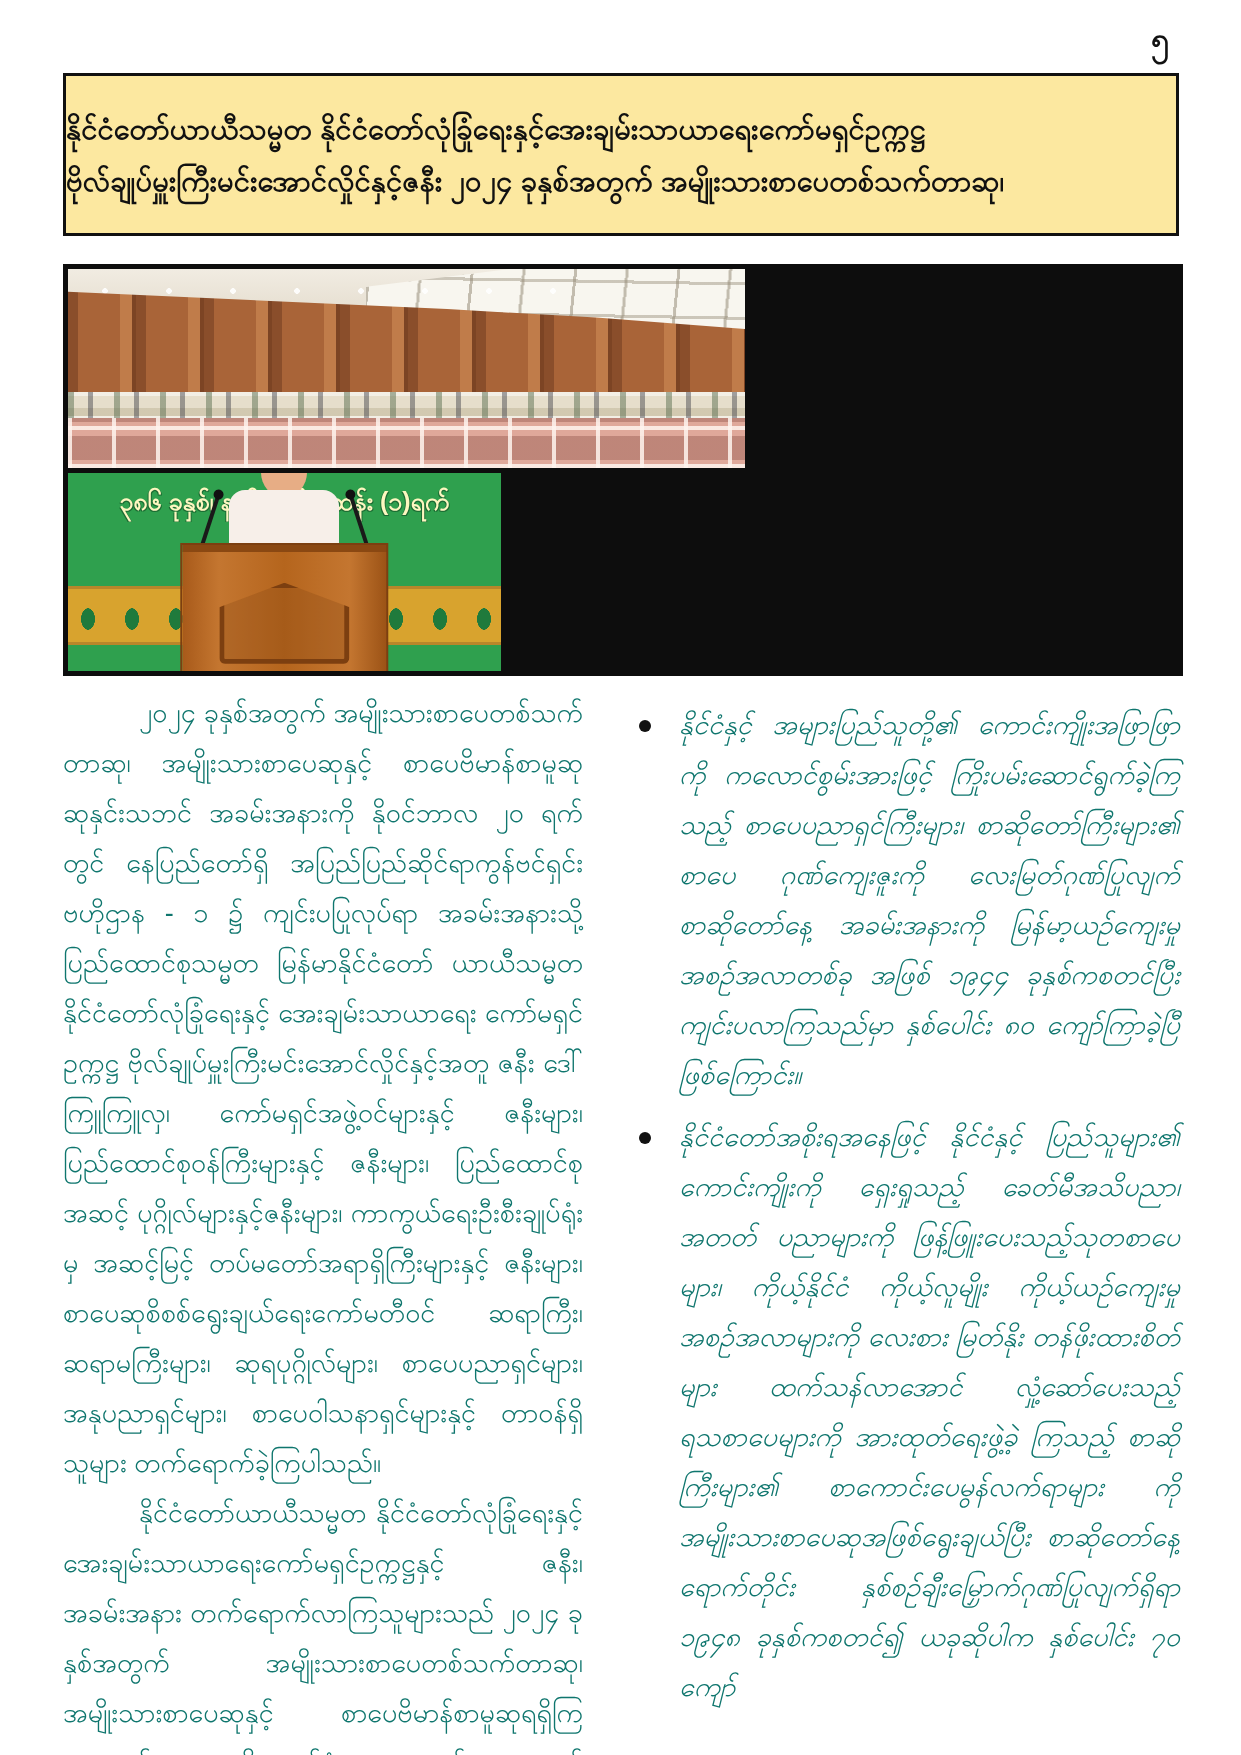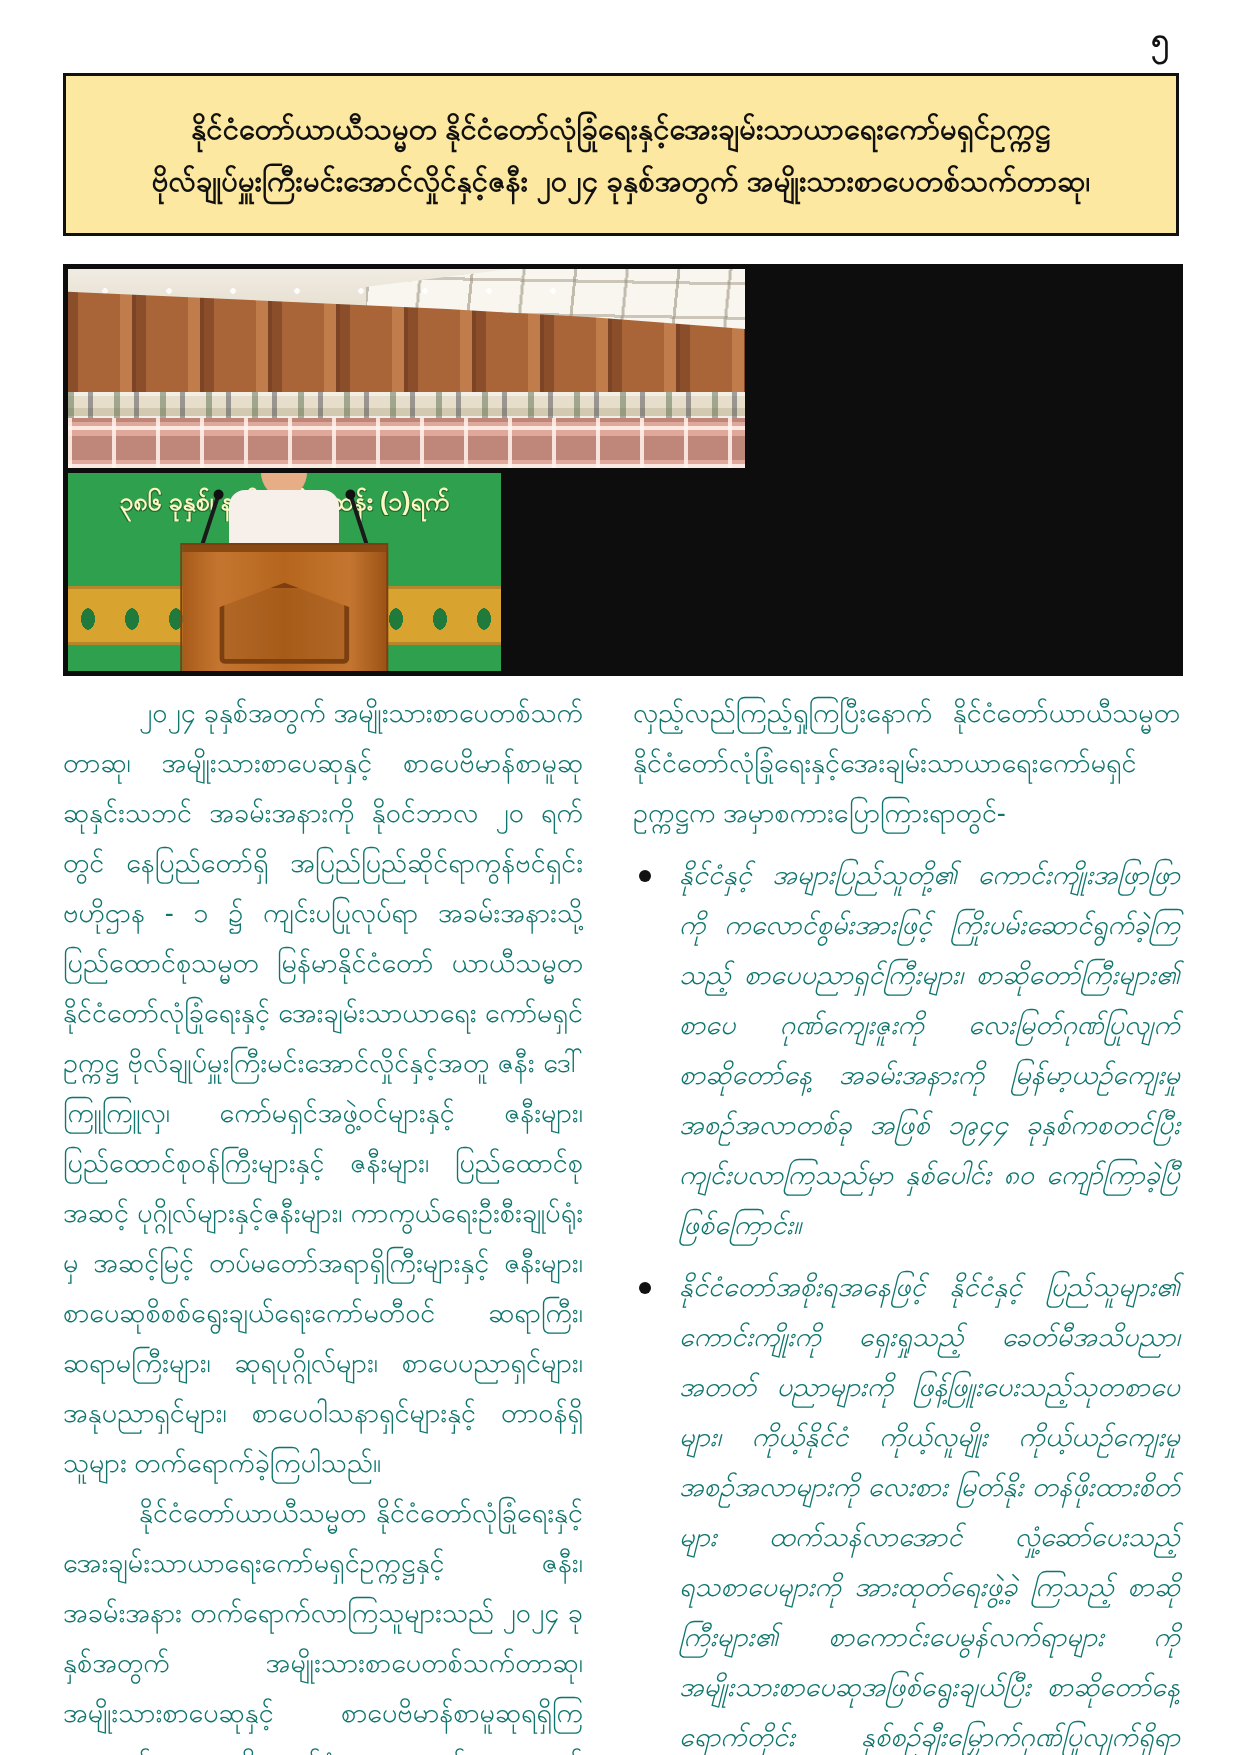--- a/index.html
+++ b/index.html
@@ -14,21 +14,20 @@
   .page-number {
     position:absolute; top:18px; right:72px;
     font-size:32px; font-weight:bold; color:#111;
   }
   
   .banner {
     position:absolute; left:63px; top:73px; width:1110px; height:157px;
     background:#fce8a0;
     border:3px solid #111;
     display:flex; flex-direction:column; justify-content:center;
-    text-align:center;
   }
   .banner .line {
     font-size:29px; font-weight:bold; line-height:52px;
     color:#111; letter-spacing:0.2px;
     white-space:nowrap; overflow:hidden;
   }
   
   .photo-strip {
     position:absolute; left:63px; top:264px; width:1110px; height:402px;
     border:5px solid #0d0d0d; background:#0d0d0d;
@@ -167,21 +166,20 @@
     </div>
   </div>
 </div>
 
 <div class="article">
   <div class="col col-left">
     <p class="para indent">၂၀၂၄ ခုနှစ်အတွက် အမျိုးသားစာပေတစ်သက်တာဆု၊ အမျိုးသားစာပေဆုနှင့် စာပေဗိမာန်စာမူဆု ဆုနှင်းသဘင် အခမ်းအနားကို နိုဝင်ဘာလ ၂၀ ရက်တွင် နေပြည်တော်ရှိ အပြည်ပြည်ဆိုင်ရာကွန်ဗင်ရှင်းဗဟိုဌာန - ၁ ၌ ကျင်းပပြုလုပ်ရာ အခမ်းအနားသို့ ပြည်ထောင်စုသမ္မတ မြန်မာနိုင်ငံတော် ယာယီသမ္မတ နိုင်ငံတော်လုံခြုံရေးနှင့် အေးချမ်းသာယာရေး ကော်မရှင်ဥက္ကဋ္ဌ ဗိုလ်ချုပ်မှူးကြီးမင်းအောင်လှိုင်နှင့်အတူ ဇနီး ဒေါ်ကြူကြူလှ၊ ကော်မရှင်အဖွဲ့ဝင်များနှင့် ဇနီးများ၊ ပြည်ထောင်စုဝန်ကြီးများနှင့် ဇနီးများ၊ ပြည်ထောင်စုအဆင့် ပုဂ္ဂိုလ်များနှင့်ဇနီးများ၊ ကာကွယ်ရေးဦးစီးချုပ်ရုံးမှ အဆင့်မြင့် တပ်မတော်အရာရှိကြီးများနှင့် ဇနီးများ၊ စာပေဆုစိစစ်ရွေးချယ်ရေးကော်မတီဝင် ဆရာကြီး၊ ဆရာမကြီးများ၊ ဆုရပုဂ္ဂိုလ်များ၊ စာပေပညာရှင်များ၊ အနုပညာရှင်များ၊ စာပေဝါသနာရှင်များနှင့် တာဝန်ရှိသူများ တက်ရောက်ခဲ့ကြပါသည်။</p>
     <p class="para indent">နိုင်ငံတော်ယာယီသမ္မတ နိုင်ငံတော်လုံခြုံရေးနှင့် အေးချမ်းသာယာရေးကော်မရှင်ဥက္ကဋ္ဌနှင့် ဇနီး၊ အခမ်းအနား တက်ရောက်လာကြသူများသည် ၂၀၂၄ ခုနှစ်အတွက် အမျိုးသားစာပေတစ်သက်တာဆု၊ အမျိုးသားစာပေဆုနှင့် စာပေဗိမာန်စာမူဆုရရှိကြသူများ၏ အတ္ထုပ္ပတ္တိ၊ ဓာတ်ပုံ၊ ဆုရ စာအုပ်များ၊ စာအုပ်စာစောင်နှင့် စာပေဆိုင်ရာပြခန်းများကို</p>
   </div>
   <div class="col col-right">
-    <p class="para dash-para">လှည့်လည်ကြည့်ရှုကြပြီးနောက် နိုင်ငံတော်ယာယီသမ္မတ နိုင်ငံတော်လုံခြုံရေးနှင့်အေးချမ်းသာယာရေးကော်မရှင်ဥက္ကဋ္ဌက အမှာစကားပြောကြားရာတွင်-</p>
     <div class="bullet-item">
       <span class="bullet-dot"></span>
       <p class="para">နိုင်ငံနှင့် အများပြည်သူတို့၏ ကောင်းကျိုးအဖြာဖြာကို ကလောင်စွမ်းအားဖြင့် ကြိုးပမ်းဆောင်ရွက်ခဲ့ကြသည့် စာပေပညာရှင်ကြီးများ၊ စာဆိုတော်ကြီးများ၏ စာပေ ဂုဏ်ကျေးဇူးကို လေးမြတ်ဂုဏ်ပြုလျက် စာဆိုတော်နေ့ အခမ်းအနားကို မြန်မာ့ယဉ်ကျေးမှုအစဉ်အလာတစ်ခု အဖြစ် ၁၉၄၄ ခုနှစ်ကစတင်ပြီး ကျင်းပလာကြသည်မှာ နှစ်ပေါင်း ၈၀ ကျော်ကြာခဲ့ပြီဖြစ်ကြောင်း။</p>
     </div>
     <div class="bullet-item">
       <span class="bullet-dot"></span>
       <p class="para">နိုင်ငံတော်အစိုးရအနေဖြင့် နိုင်ငံနှင့် ပြည်သူများ၏ ကောင်းကျိုးကို ရှေးရှုသည့် ခေတ်မီအသိပညာ၊ အတတ် ပညာများကို ဖြန့်ဖြူးပေးသည့်သုတစာပေများ၊ ကိုယ့်နိုင်ငံ ကိုယ့်လူမျိုး ကိုယ့်ယဉ်ကျေးမှုအစဉ်အလာများကို လေးစား မြတ်နိုး တန်ဖိုးထားစိတ်များ ထက်သန်လာအောင် လှုံ့ဆော်ပေးသည့် ရသစာပေများကို အားထုတ်ရေးဖွဲ့ခဲ့ ကြသည့် စာဆိုကြီးများ၏ စာကောင်းပေမွန်လက်ရာများ ကို အမျိုးသားစာပေဆုအဖြစ်ရွေးချယ်ပြီး စာဆိုတော်နေ့ ရောက်တိုင်း နှစ်စဉ်ချီးမြှောက်ဂုဏ်ပြုလျက်ရှိရာ ၁၉၄၈ ခုနှစ်ကစတင်၍ ယခုဆိုပါက နှစ်ပေါင်း ၇၀ ကျော်</p>
     </div>
   </div>
 </div>

